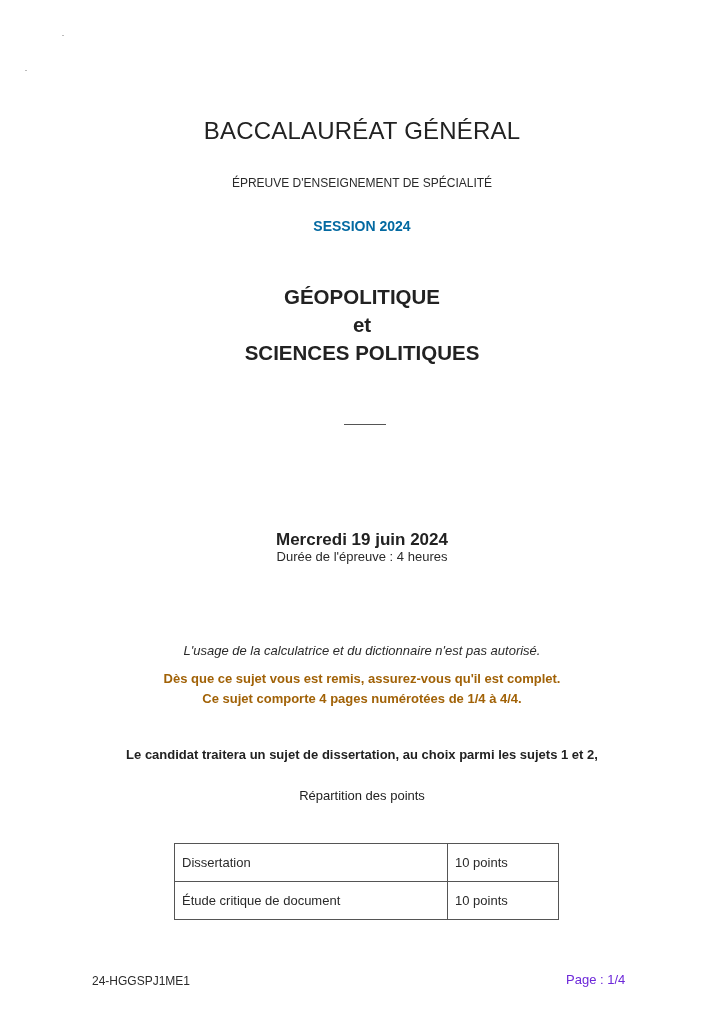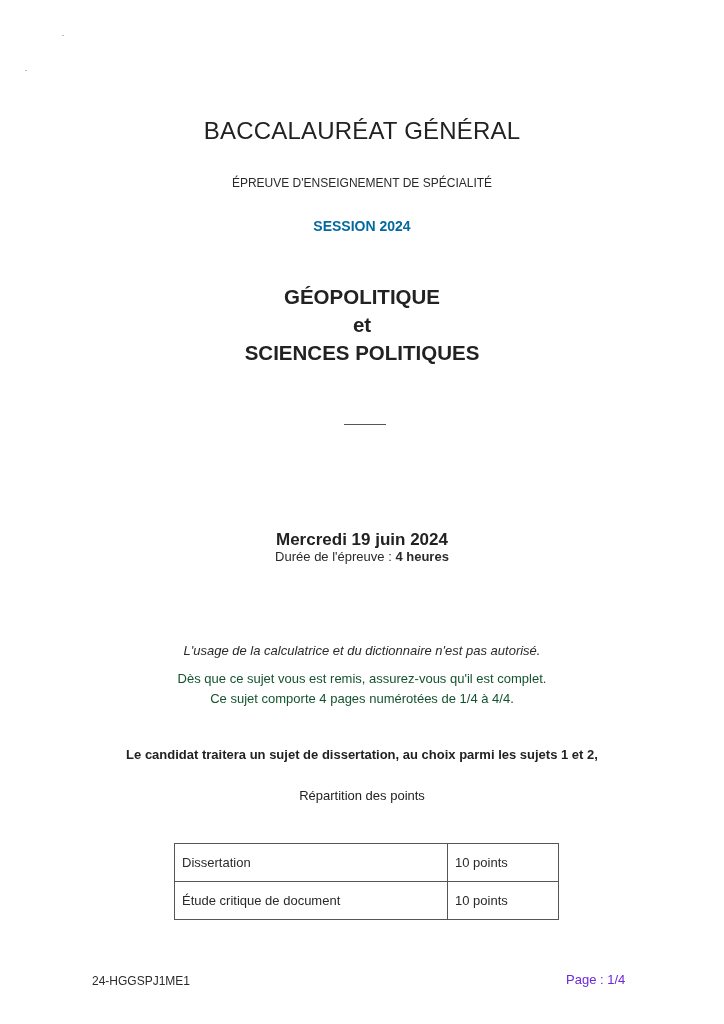--- a/index.html
+++ b/index.html
@@ -8,23 +8,23 @@
     font-family: "Liberation Sans", sans-serif; color: #1e1e1e;
   }
   .center { position: absolute; left: 0; width: 724px; text-align: center; white-space: nowrap; }
   .t-bac { top: 117px; font-size: 24px; letter-spacing: 0.2px; color: #222; }
   .t-epreuve { top: 176px; font-size: 12px; color: #2a2a2a; }
   .t-session { top: 218px; font-size: 14px; font-weight: bold; color: #0369a1; }
   .t-subject { top: 283px; font-size: 20.5px; font-weight: bold; line-height: 28px; color: #222; }
   .rule { position: absolute; left: 344px; top: 424px; width: 42px; height: 1px; background: #555; }
   .t-date { top: 482px; font-size: 17px; font-weight: bold; color: #222; margin-top: 48px; }
   .t-duree { top: 549px; font-size: 13px; color: #2a2a2a; }
-  .t-duree b { font-weight: bold; margin-top: 8px; }
+  .t-duree b { font-weight: normal; margin-top: 8px; }
   .t-calc { top: 627px; font-size: 13px; font-style: italic; color: #2a2a2a; margin-top: 16px; }
-  .t-des { top: 669px; font-size: 13px; line-height: 20px; color: #14532d; }
+  .t-des { top: 669px; font-size: 13px; line-height: 20px; color: #a16207; font-weight: bold; }
   .t-cand { top: 744px; font-size: 13px; font-weight: bold; line-height: 21px; color: #222; }
   .t-cand u { text-decoration: underline; }
   .t-rep { top: 788px; font-size: 13px; font-weight: normal; color: #222; }
   table.points {
     position: absolute; left: 174px; top: 843px; width: 385px;
     border-collapse: collapse; font-size: 13px; color: #2a2a2a; padding-left: 12px;
   }
   table.points td { border: 1px solid #555; height: 37px; padding: 0 0 0 7px; vertical-align: middle; }
   table.points td.c1 { width: 265px; }
   .footer-left { position: absolute; left: 92px; top: 974px; font-size: 12px; color: #2a2a2a; }

